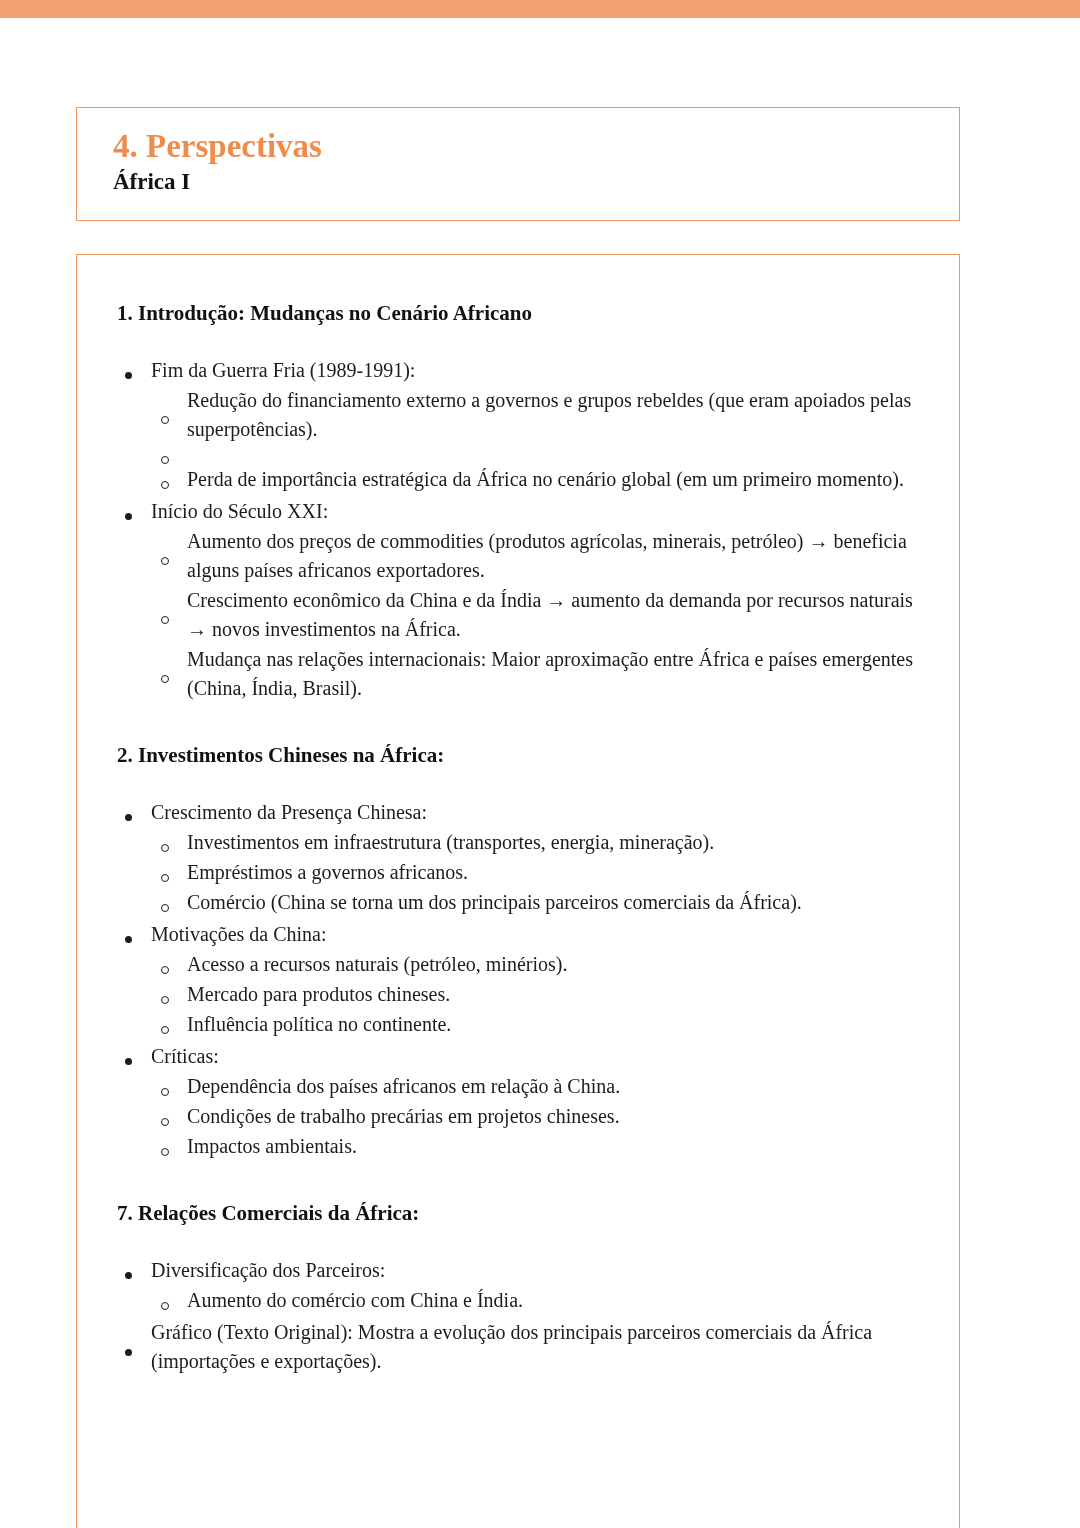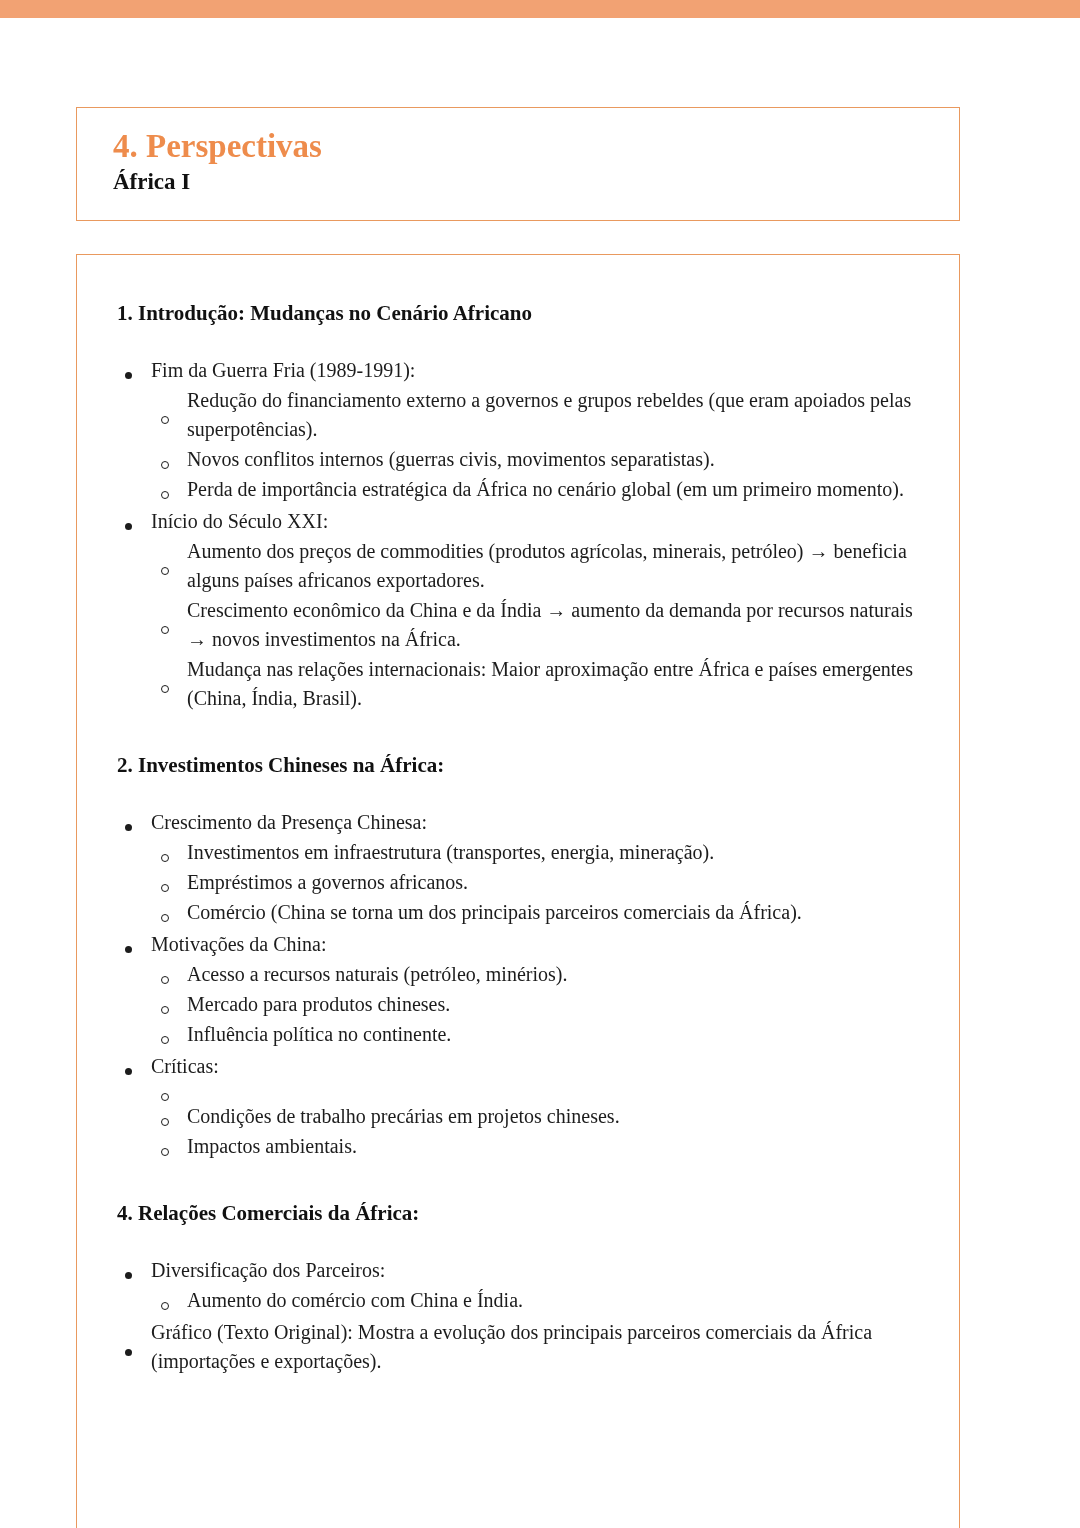--- a/index.html
+++ b/index.html
@@ -94,21 +94,20 @@
         <div class="li level1">
           <span class="bullet disc"></span>
           <span class="li-text">Fim da Guerra Fria (1989-1991):</span>
         </div>
         <div class="li level2">
           <span class="bullet circle"></span>
           <span class="li-text">Redução do financiamento externo a governos e grupos rebeldes (que eram apoiados pelas superpotências).</span>
         </div>
         <div class="li level2">
           <span class="bullet circle"></span>
-          <span class="li-text">Novos conflitos internos (guerras civis, movimentos separatistas).</span>
         </div>
         <div class="li level2">
           <span class="bullet circle"></span>
           <span class="li-text">Perda de importância estratégica da África no cenário global (em um primeiro momento).</span>
         </div>
         <div class="li level1">
           <span class="bullet disc"></span>
           <span class="li-text">Início do Século XXI:</span>
         </div>
         <div class="li level2">
@@ -157,32 +156,33 @@
         <div class="li level2">
           <span class="bullet circle"></span>
           <span class="li-text">Influência política no continente.</span>
         </div>
         <div class="li level1">
           <span class="bullet disc"></span>
           <span class="li-text">Críticas:</span>
         </div>
         <div class="li level2">
           <span class="bullet circle"></span>
+          <span class="li-text">Dependência dos países africanos em relação à China.</span>
         </div>
         <div class="li level2">
           <span class="bullet circle"></span>
           <span class="li-text">Condições de trabalho precárias em projetos chineses.</span>
         </div>
         <div class="li level2">
           <span class="bullet circle"></span>
           <span class="li-text">Impactos ambientais.</span>
         </div>
       </section>
       <section class="section">
-        <h2 class="section-heading">4. Relações Comerciais da África:</h2>
+        <h2 class="section-heading">7. Relações Comerciais da África:</h2>
         <div class="li level1">
           <span class="bullet disc"></span>
           <span class="li-text">Diversificação dos Parceiros:</span>
         </div>
         <div class="li level2">
           <span class="bullet circle"></span>
           <span class="li-text">Aumento do comércio com China e Índia.</span>
         </div>
         <div class="li level1">
           <span class="bullet disc"></span>

